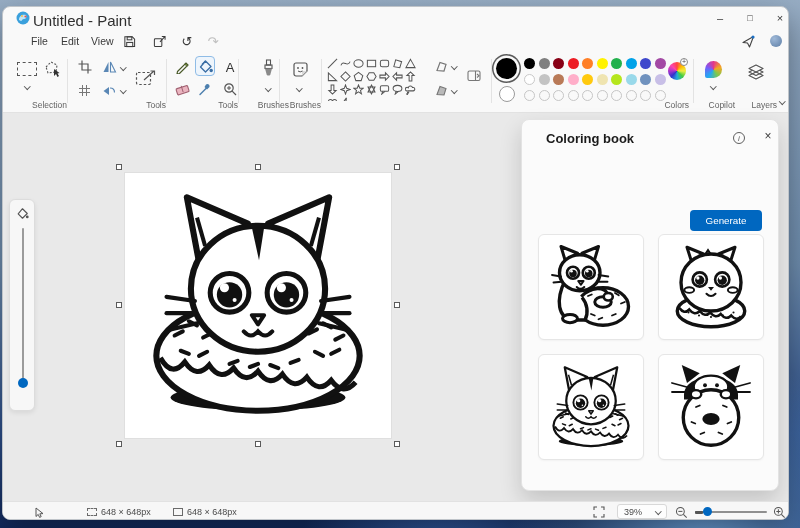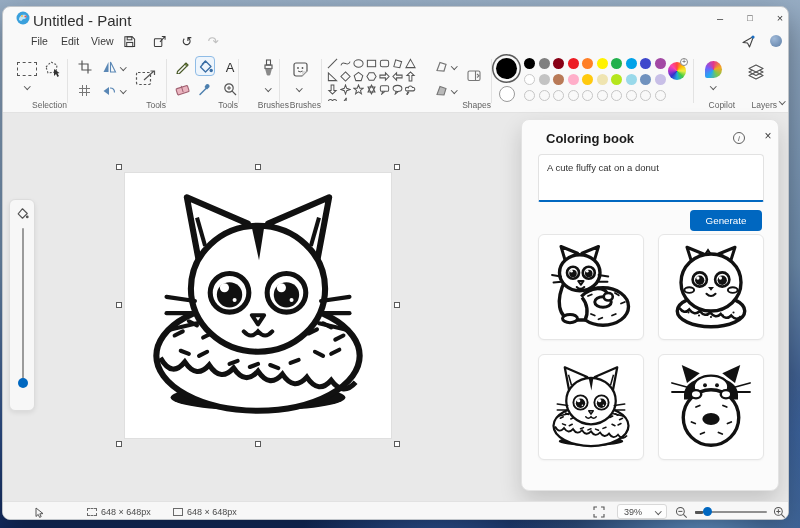--- a/index.html
+++ b/index.html
@@ -546,21 +546,20 @@
             <path d="M4,10.5 L7,2.5 L13,4.5 L11,11 Z" fill="#b9b9b9" stroke="#777" stroke-width="1.1"></path>
           </svg>
         </span>
         <span class="chev abs" style="left:131px;top:35px"></span>
         <span class="abs" style="left:145px;top:15px">
           <svg class="icon" width="17" height="15" viewBox="0 0 17 15" fill="none" stroke="#777" stroke-width="1.1">
             <rect x="2" y="3" width="12" height="9.5" rx="1.5"></rect>
               <path d="M9.5,3 V12.5 M11,6 L13,7.8 L11,9.5"></path>
           </svg>
         </span>
-        <div class="g-label">Shapes</div>
       </div>
       <div class="gsep" style="left:488px"></div>
 
       <div class="group" style="left:488px; width:198px">
         <span class="cbig c1" style="background: rgb(0, 0, 0);"></span>
         <span class="cbig c2" style="background: rgb(255, 255, 255);"></span>
         <div class="swrow" style="top:5px">
           <span class="sw" style="background: rgb(0, 0, 0);"></span>
           <span class="sw" style="background: rgb(127, 127, 127);"></span>
           <span class="sw" style="background: rgb(136, 0, 21);"></span>
@@ -591,20 +590,21 @@
           <span class="sw sw-empty"></span>
           <span class="sw sw-empty"></span>
           <span class="sw sw-empty"></span>
           <span class="sw sw-empty"></span>
           <span class="sw sw-empty"></span>
           <span class="sw sw-empty"></span>
           <span class="sw sw-empty"></span>
         </div>
         <span class="wheel"></span>
         <span class="wheel-plus">+</span>
+        <div class="g-label">Colors</div>
       </div>
       <div class="gsep" style="left:690px"></div>
 
       <div class="group" style="left:732px; width:42px">
         <span class="abs" style="left:11px;top:10px">
           <svg class="icon" width="20" height="20" viewBox="0 0 20 20" fill="none" stroke="#555" stroke-width="1.2" stroke-linejoin="round">
             <path d="M10,9 L17,12.5 L10,16 L3,12.5 Z"></path>
               <path d="M10,5.5 L17,9 L10,12.5 L3,9 Z"></path>
               <path d="M10,2 L17,5.5 L10,9 L3,5.5 Z" fill="#f9f9f9"></path>
           </svg>
@@ -648,21 +648,20 @@
         <span class="hd" style="left:-9px;bottom:-9px"></span>
         <span class="hd" style="left:130px;bottom:-9px"></span>
         <span class="hd" style="right:-9px;bottom:-9px"></span>
       </div>
 
       <div class="panel">
         <span class="panel-title">Coloring book</span>
         <span class="info-circ">i</span>
         <span class="panel-x">×</span>
 
-        <textarea class="prompt-box" spellcheck="false" style="">A cute fluffy cat on a donut</textarea>
 
         <button class="gen-btn">Generate</button>
 
         <div class="thumb" style="left:16px;top:114px">
           <svg width="90" height="90" viewBox="0 0 120 120">
               <use href="#art-hug"></use>
             </svg>
         </div>
         <div class="thumb" style="left:136px;top:114px">
           <svg width="90" height="90" viewBox="0 0 120 120">

